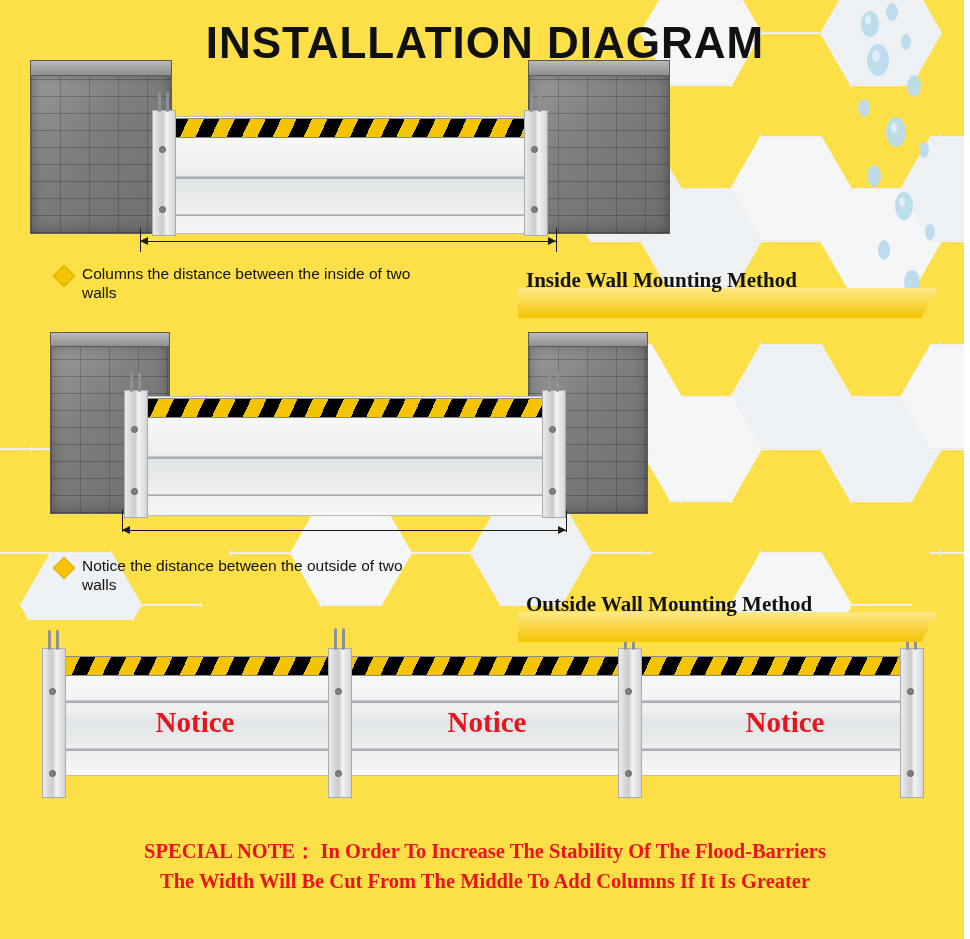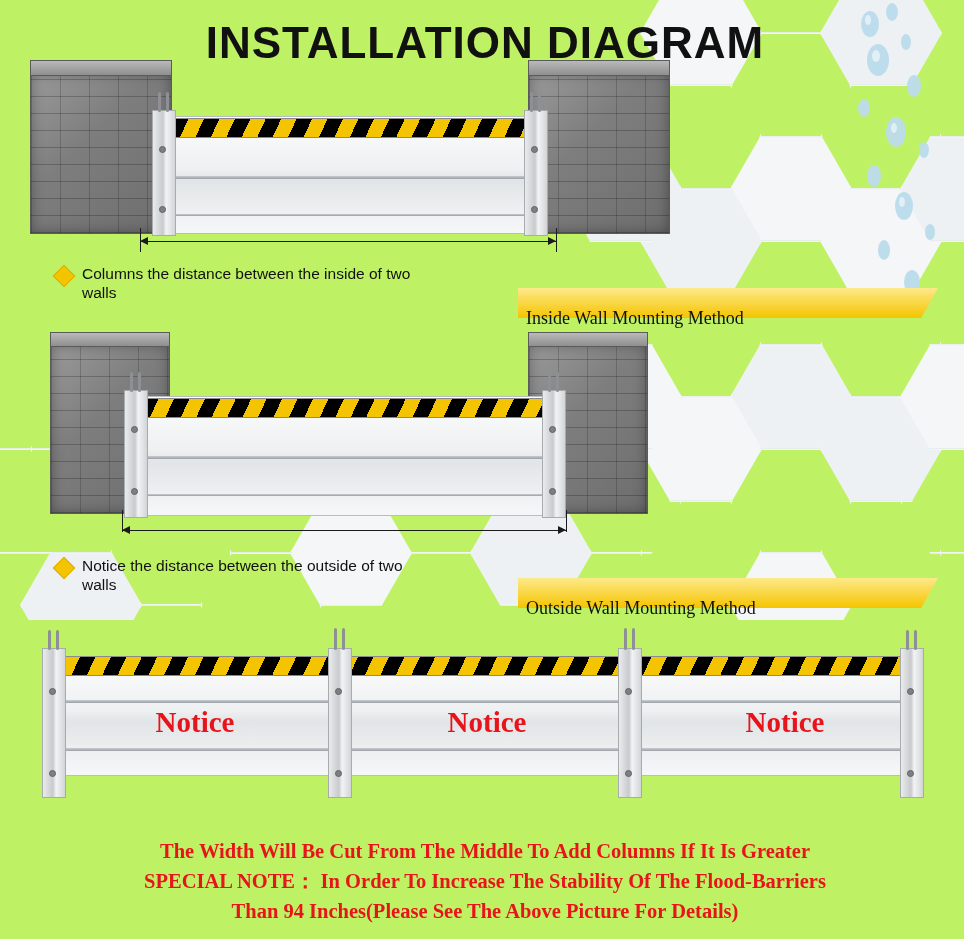--- a/index.html
+++ b/index.html
@@ -3,21 +3,21 @@
 <meta charset="utf-8">
 <style>
   html,body{margin:0;padding:0;}
   body{
     width:970px;height:939px;
     font-family:"Liberation Sans", sans-serif;
     background:#ffffff;
     overflow:hidden;
     position:relative;
   }
-  .page{position:relative;width:964px;height:939px;overflow:hidden;background:#bef264;}
+  .page{position:relative;width:964px;height:939px;overflow:hidden;background:#fde047;}
 
   
   .hex-bg{
     position:absolute;left:0;top:0;width:970px;height:620px;
     overflow:hidden;z-index:0;
   }
   .hex{
     position:absolute;
     width:120px;height:104px;
     background:transparent;
@@ -112,23 +112,22 @@
 
   
   .banner{position:absolute;z-index:10;height:30px;}
   .banner-bar{
     position:absolute;left:0;top:0;height:30px;width:100%;
     background:linear-gradient(180deg,#fde98a,#f5c400);
     clip-path:polygon(0 0, 100% 0, 96% 100%, 0 100%);
   }
   .banner-label{
     position:absolute;left:8px;top:-20px;
-    font-size:18px;font-weight:normal;color:#111;white-space:nowrap;
+    font-size:21px;font-weight:bold;color:#111;white-space:nowrap;
     font-family:"Liberation Serif", serif;
-    margin-top:40px;
   }
 
   
   .notice{
     position:absolute;z-index:9;
     color:#e8141b;font-weight:bold;font-size:29px;
     font-family:"Liberation Serif", serif;
     text-align:center;
   }
 
@@ -280,21 +279,21 @@
     <div class="dimtick" style="left:566px;top:510px;height:22px;"></div>
     <div class="dimline" style="left:122px;top:530px;width:444px;"></div>
     <div class="arrowL" style="left:122px;top:526px;"></div>
     <div class="arrowR" style="left:558px;top:526px;"></div>
 
     <div class="caption" style="left:56px;top:560px;">
       <div class="diamond"></div>
       <div class="caption-text">Notice the distance between the outside of two walls</div>
     </div>
 
-    <div class="banner" style="left:518px;top:578px;width:420px;">
+    <div class="banner" style="left:518px;top:612px;width:420px;">
       <div class="banner-bar"></div>
       <div class="banner-label">Outside Wall  Mounting  Method</div>
     </div>
   </div>
 
   <div>
 
     <div class="panel" style="left:46px;top:656px;width:872px;height:118px;"></div>
     <div class="hazard" style="left:48px;top:656px;width:868px;height:18px;"></div>
     <div class="panel-line" style="left:48px;top:700px;width:868px;"></div>
@@ -322,18 +321,17 @@
     <div class="bolt" style="left:625px;top:770px;"></div>
     <div class="bolt" style="left:907px;top:688px;"></div>
     <div class="bolt" style="left:907px;top:770px;"></div>
 
     <div class="notice" style="left:100px;top:706px;width:190px;">Notice</div>
     <div class="notice" style="left:392px;top:706px;width:190px;">Notice</div>
     <div class="notice" style="left:690px;top:706px;width:190px;">Notice</div>
   </div>
 
   <div class="specialnote">
+    <span class="sn-line">SPECIAL NOTE：  In Order To Increase The Stability Of The Flood-Barriers</span>
     <span class="sn-line">The Width Will Be Cut From The Middle To Add Columns If It Is Greater</span>
-    <span class="sn-line">SPECIAL NOTE：  In Order To Increase The Stability Of The Flood-Barriers</span>
-    <span class="sn-line">Than 94 Inches(Please See The Above Picture For Details)</span>
   </div>
 
 </div>
 
 </body></html>

